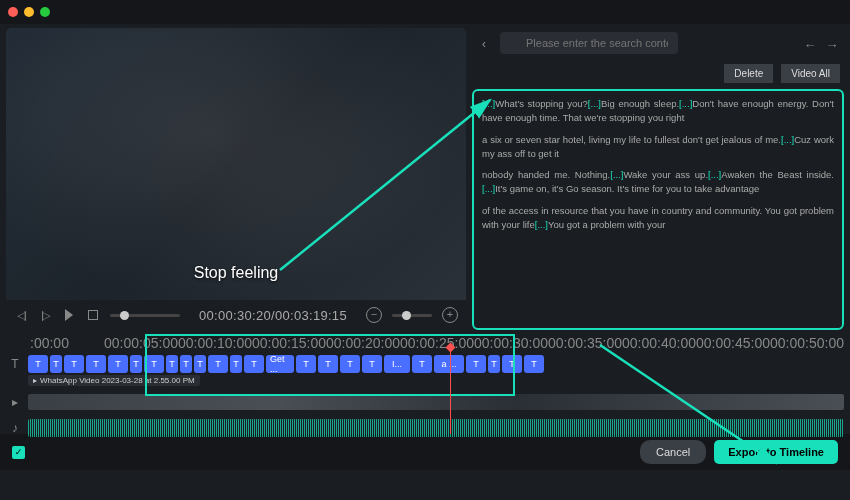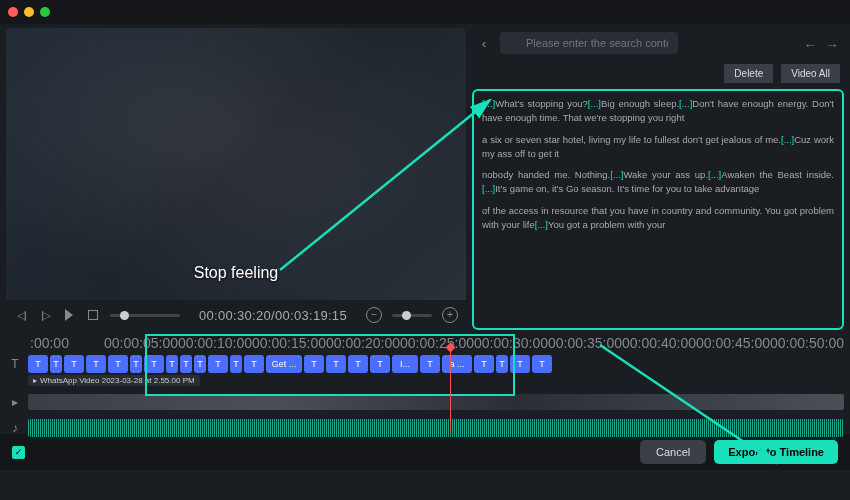--- a/index.html
+++ b/index.html
@@ -48,21 +48,21 @@
 .clip.t{width:20px}
 .clip.w{padding:0 4px}
 .media-track{flex:1;height:16px;background:linear-gradient(90deg,#3a3e45 0%,#4a4e55 30%,#2a2e35 60%,#4a4e55 100%);border-radius:2px;position:relative;overflow:hidden}
 .media-label{position:absolute;top:-15px;left:0;background:#2a2e34;padding:1px 5px;border-radius:2px;font-size:8px;color:#ccc;display:flex;align-items:center;gap:3px}
 .wave{flex:1;height:18px;background:repeating-linear-gradient(90deg,#18e0bb 0px,#18e0bb 1px,transparent 1px,transparent 2px);opacity:.7;border-radius:2px}
 .playhead{position:absolute;top:14px;bottom:0;width:1px;background:#ff5050;left:450px;z-index:10}
 .playhead::before{content:"";position:absolute;top:-4px;left:-3px;width:7px;height:7px;background:#ff5050;transform:rotate(45deg)}
 .footer{height:36px;display:flex;align-items:center;padding:0 12px;gap:8px;background:#141619}
 .check{display:flex;align-items:center;gap:6px;font-size:10px;color:#ccc;flex:1}
 .checkbox{width:13px;height:13px;background:#18e0bb;border-radius:2px;display:flex;align-items:center;justify-content:center;color:#000;font-size:9px}
-.btn-cancel{background:#3a3e45;color:#ddd;padding:6px 16px;border:none;border-radius:5px;font-size:11px;cursor:pointer}
+.btn-cancel{background:#3a3e45;color:#ddd;padding:6px 16px;border:none;border-radius:10px;font-size:11px;cursor:pointer}
 .btn-export{background:#18e0bb;color:#000;padding:6px 14px;border:none;border-radius:5px;font-size:11px;font-weight:600;cursor:pointer}
 .arrow-anno{position:absolute;pointer-events:none;z-index:20}
 </style>
 </head>
 <body>
 
 <div class="window-chrome">
   <div class="dots">
     <div class="dot r"></div>
     <div class="dot y"></div>
@@ -145,21 +145,21 @@
         <div class="clip t" style="width: 20px;">T</div>
         <div class="clip t" style="width: 20px;">T</div>
         <div class="clip t" style="width: 12px;">T</div>
         <div class="clip t" style="width: 20px;">T</div>
         <div class="clip t" style="width: 12px;">T</div>
         <div class="clip t" style="width: 12px;">T</div>
         <div class="clip t" style="width: 12px;">T</div>
         <div class="clip t" style="width: 20px;">T</div>
         <div class="clip t" style="width: 12px;">T</div>
         <div class="clip t" style="width: 20px;">T</div>
-        <div class="clip w" style="width: 36px;">Get ...</div>
+        <div class="clip w" style="width: 28px;">Get ...</div>
         <div class="clip t" style="width: 20px;">T</div>
         <div class="clip t" style="width: 20px;">T</div>
         <div class="clip t" style="width: 20px;">T</div>
         <div class="clip t" style="width: 20px;">T</div>
         <div class="clip w" style="width: 26px;">I...</div>
         <div class="clip t" style="width: 20px;">T</div>
         <div class="clip w" style="width: 30px;">a ...</div>
         <div class="clip t" style="width: 20px;">T</div>
         <div class="clip t" style="width: 12px;">T</div>
         <div class="clip t" style="width: 20px;">T</div>

